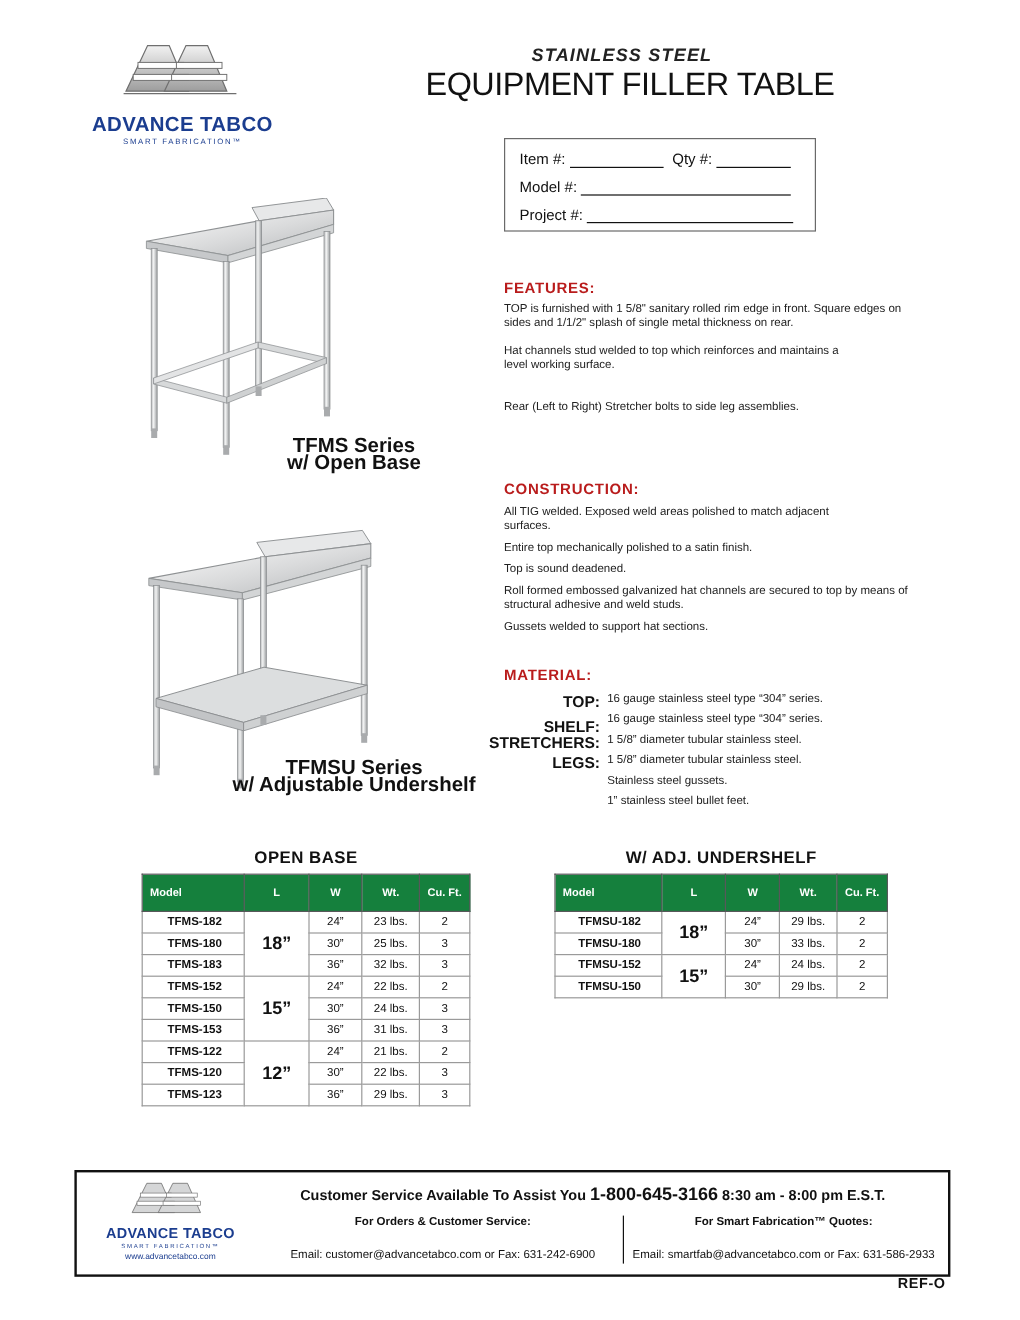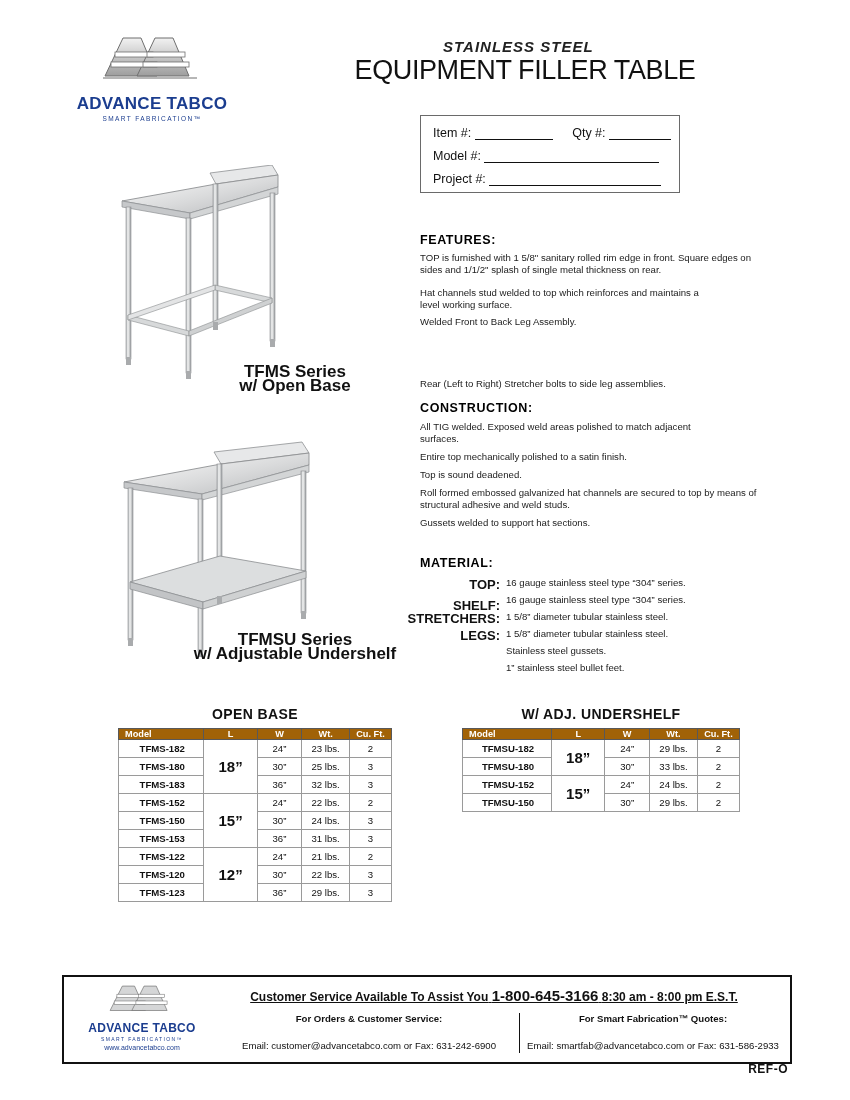--- a/index.html
+++ b/index.html
@@ -38,21 +38,21 @@
   
   .itembox{
     position:absolute;left:420px;top:115px;width:258px;height:76px;
     border:1px solid #6a6a6a;background:#fff;
   }
   .itembox .row{position:absolute;font-size:12.5px;color:#111;}
   .rule{border-bottom:1px solid #111;display:inline-block;vertical-align:bottom;}
 
   
   .sec-title{
-    position:absolute;font-weight:bold;font-size:12.5px;letter-spacing:.6px;color:#000000;
+    position:absolute;font-weight:bold;font-size:12.5px;letter-spacing:.6px;color:#b91c1c;
   }
   .para{
     position:absolute;font-size:9.6px;line-height:11.6px;color:#222;
   }
   .mat-label{
     position:absolute;font-weight:bold;font-size:13px;text-align:right;color:#111;
   }
   .mat-val{position:absolute;font-size:9.6px;color:#222;}
 
   
@@ -62,37 +62,37 @@
   }
 
   
   .tbl-title{
     position:absolute;font-weight:bold;font-size:14px;letter-spacing:.4px;text-align:center;
   }
   table.spec{
     position:absolute;border-collapse:collapse;font-size:9.6px;
   }
   table.spec th{
-    background:#a16207;color:#fff;font-size:9.2px;font-weight:bold;
-    border:1px solid #58585a;padding:0 4px;text-align:center;
+    background:#15803d;color:#fff;font-size:9.2px;font-weight:bold;
+    border:1px solid #58585a;padding:10px 4px;text-align:center;
   }
   table.spec th.model{text-align:left;padding-left:6px;}
   table.spec td{
     border:1px solid #9a9a9a;padding:3px 4px;text-align:center;color:#111;
   }
   table.spec td.model{text-align:center;font-weight:bold;padding-left:6px;}
   table.spec td.big{font-weight:bold;font-size:15px;}
 
   
   .footer{
     position:absolute;left:62px;top:975px;width:726px;height:85px;
     border:2px solid #111;background:#fff;
   }
   .foot-head{
-    position:absolute;left:150px;top:10px;width:560px;text-align:center;font-size:12px;font-weight:bold;text-decoration:underline;
+    position:absolute;left:150px;top:10px;width:560px;text-align:center;font-size:12px;font-weight:bold;
   }
   .foot-head .phone{font-size:15px;}
   .foot-col{position:absolute;font-size:9.6px;text-align:center;}
   .foot-col .t{font-weight:bold;display:block;margin-bottom:16px;}
   .foot-div{position:absolute;left:455px;top:36px;width:1px;height:40px;background:#111;}
   .ref{position:absolute;right:62px;top:1062px;font-weight:bold;font-size:12px;letter-spacing:.5px;}
 </style>
 </head>
 <body>
 
@@ -120,38 +120,37 @@
     <div class="tag">SMART FABRICATION™</div>
   </div>
 
   <div class="hdr-sub">STAINLESS STEEL</div>
   <div class="hdr-title">EQUIPMENT FILLER TABLE</div>
 
   <div class="itembox">
     <div class="row" style="left:12px;top:10px;">
       <span>Item #:</span>
       <span class="rule" style="width:78px;"></span>
-      <span style="margin-left:16px;">Qty #:</span>
+      <span style="margin-left:4px;">Qty #:</span>
       <span class="rule" style="width:62px;"></span>
     </div>
     <div class="row" style="left:12px;top:33px;">
       <span>Model #:</span>
       <span class="rule" style="width:175px;"></span>
     </div>
     <div class="row" style="left:12px;top:56px;">
       <span>Project #:</span>
       <span class="rule" style="width:172px;"></span>
     </div>
   </div>
 
   <div class="sec-title" style="left:420px;top:233px;">FEATURES:</div>
   <div class="para" style="left:420px;top:252px;width:356px;">TOP is furnished with 1 5/8" sanitary rolled rim edge in front. Square edges on sides and 1/1/2" splash of single metal thickness on rear.</div>
   <div class="para" style="left:420px;top:287px;width:300px;">Hat channels stud welded to top which reinforces and maintains a level working surface.</div>
-  <div class="para" style="left:420px;top:316px;width:330px;">Welded Front to Back Leg Assembly.</div>
-  <div class="para" style="left:420px;top:334px;width:340px;margin-top:44px;">Rear (Left to Right) Stretcher bolts to side leg assemblies.</div>
+  <div class="para" style="left:420px;top:334px;width:340px;">Rear (Left to Right) Stretcher bolts to side leg assemblies.</div>
 
   <div class="sec-title" style="left:420px;top:401px;">CONSTRUCTION:</div>
   <div class="para" style="left:420px;top:421px;width:300px;">All TIG welded. Exposed weld areas polished to match adjacent surfaces.</div>
   <div class="para" style="left:420px;top:451px;width:330px;">Entire top mechanically polished to a satin finish.</div>
   <div class="para" style="left:420px;top:469px;width:330px;">Top is sound deadened.</div>
   <div class="para" style="left:420px;top:487px;width:356px;">Roll formed embossed galvanized hat channels are secured to top by means of structural adhesive and weld studs.</div>
   <div class="para" style="left:420px;top:517px;width:330px;">Gussets welded to support hat sections.</div>
 
   <div class="sec-title" style="left:420px;top:556px;">MATERIAL:</div>
 

